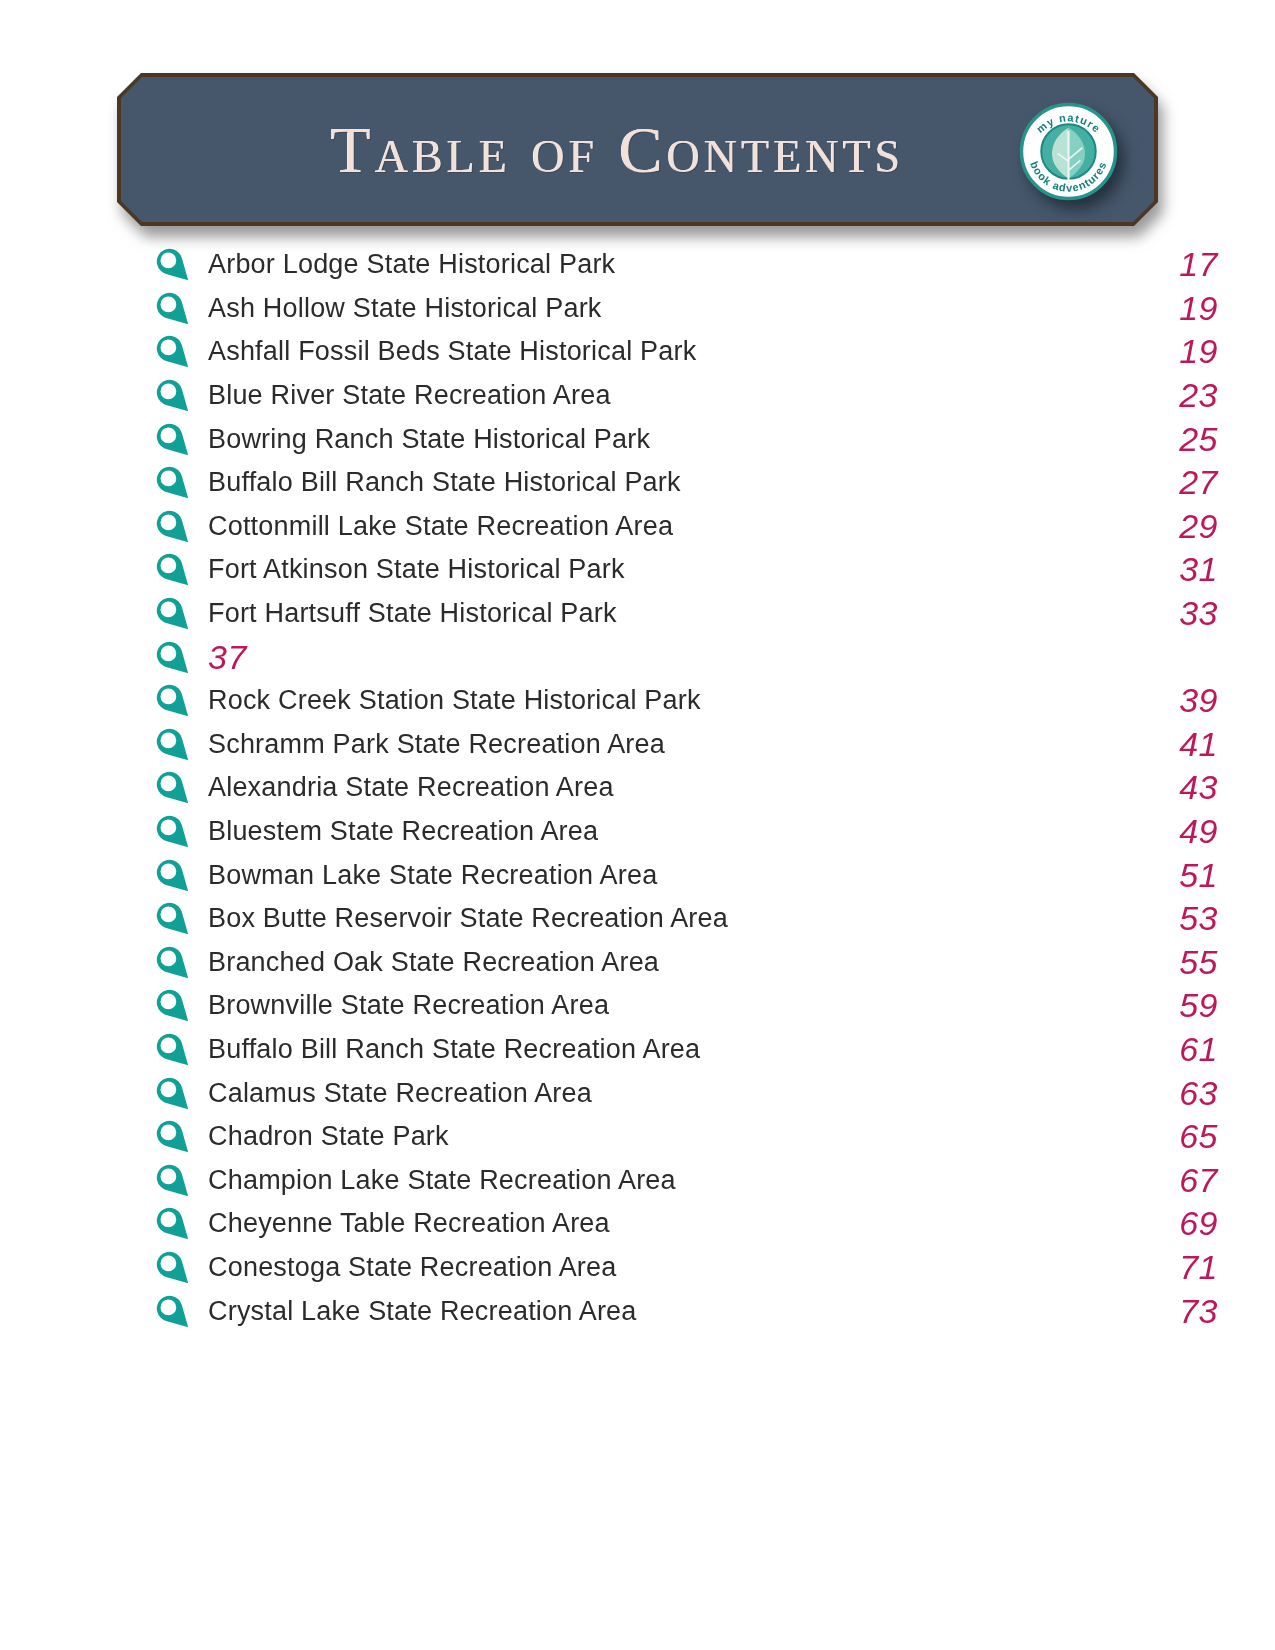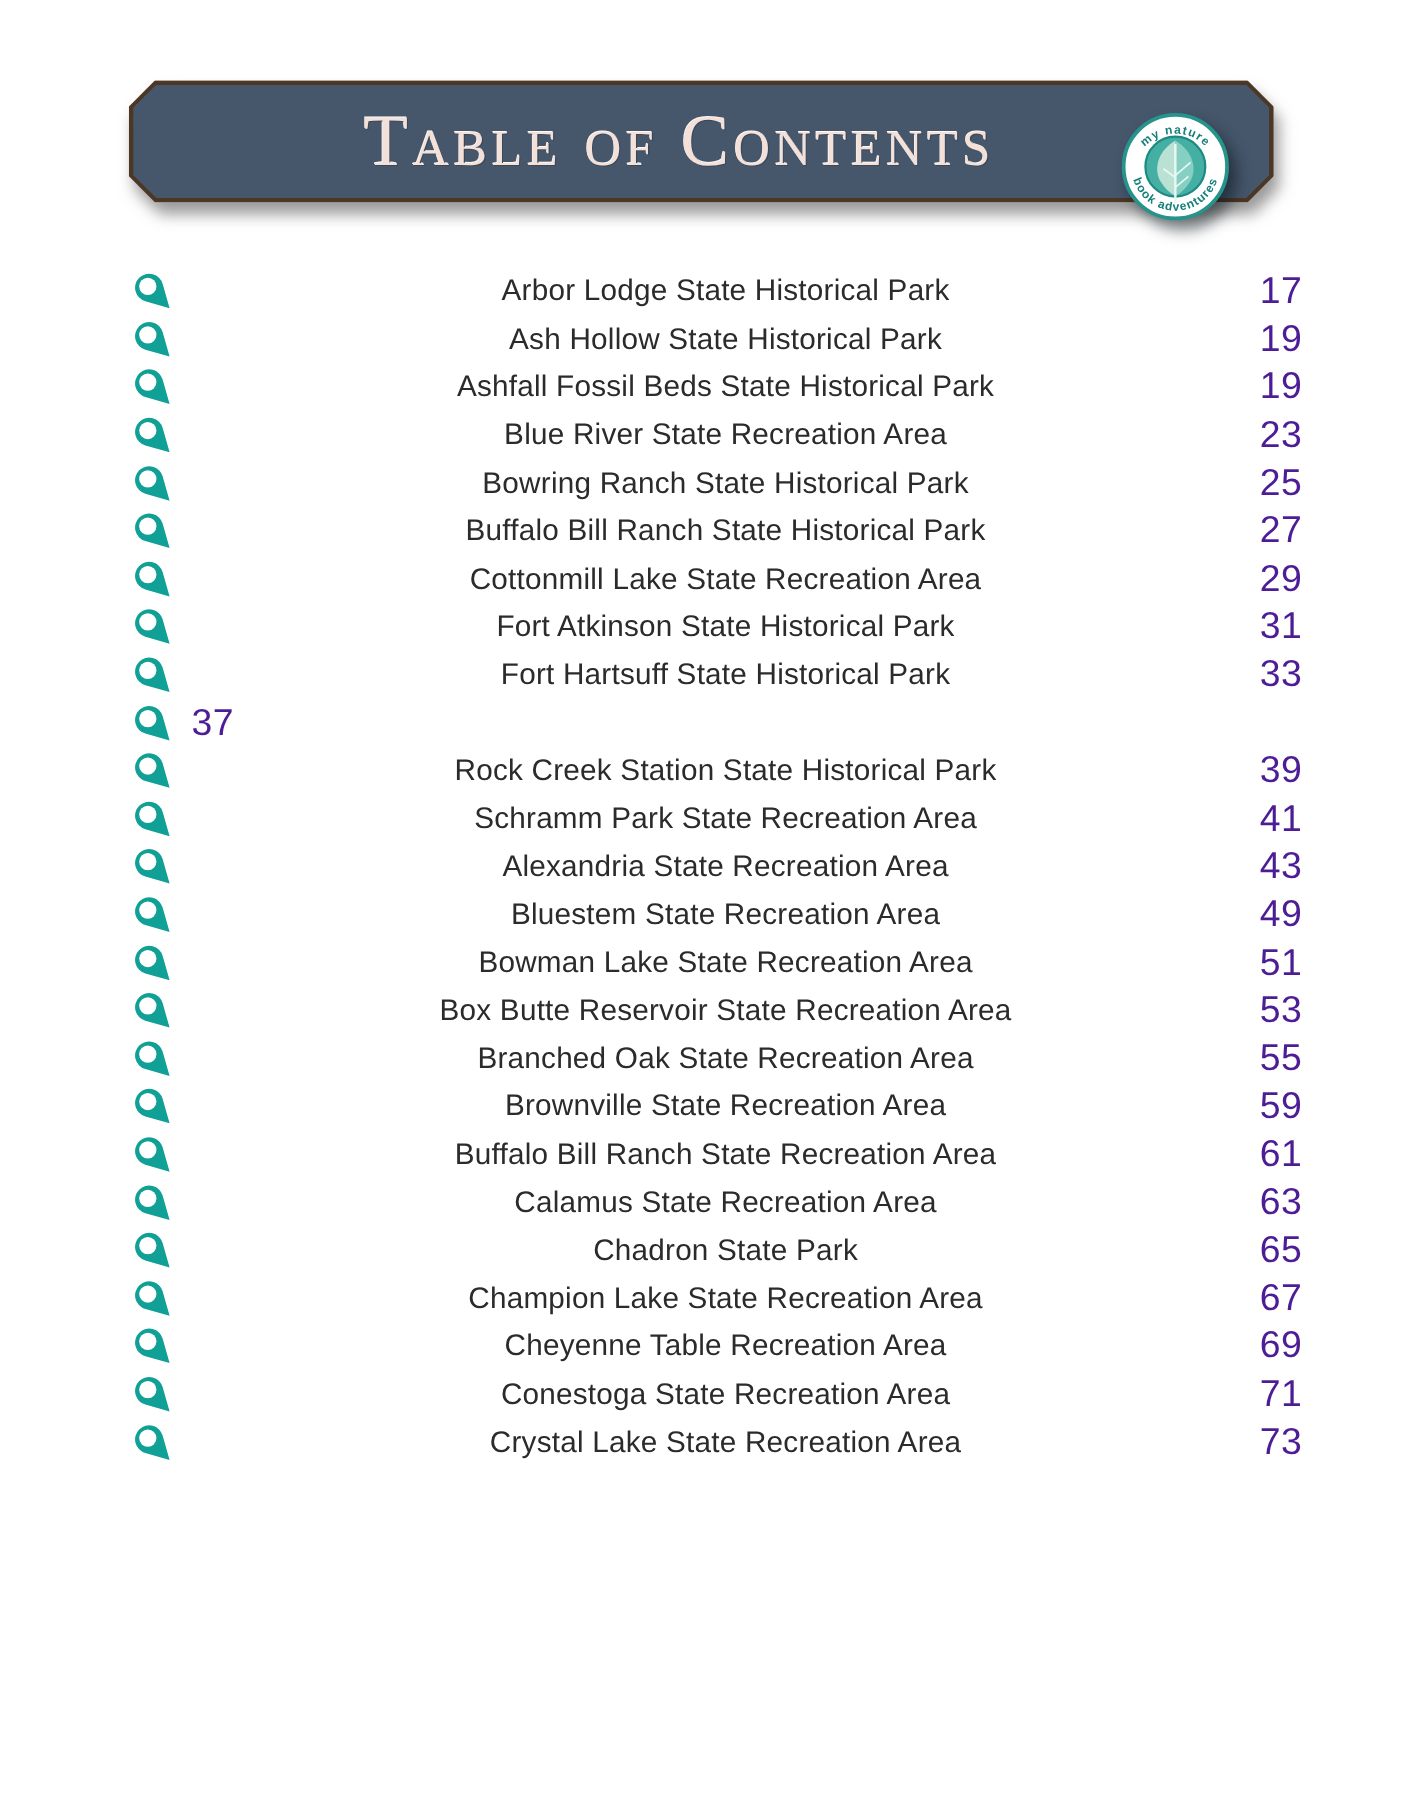--- a/index.html
+++ b/index.html
@@ -1,43 +1,43 @@
 <!DOCTYPE html>
 <html><head>
 <meta charset="utf-8">
 <style>
   html,body{margin:0;padding:0;background:#ffffff;}
   .page{position:relative;width:1275px;height:1650px;background:#ffffff;overflow:hidden;
         font-family:"Liberation Sans",sans-serif;}
 
   
-  .banner-wrap{position:absolute;left:117px;top:73px;width:1041px;height:111px;
+  .banner-wrap{position:absolute;left:117px;top:73px;width:1041px;height:153px;
                filter:drop-shadow(5px 11px 7px rgba(70,70,70,0.55));}
   .banner-border{position:absolute;inset:0;background:#4C3624;
       clip-path:polygon(24px 0,calc(100% - 24px) 0,100% 24px,100% calc(100% - 24px),
                 calc(100% - 24px) 100%,24px 100%,0 calc(100% - 24px),0 24px);}
   .banner-bg{position:absolute;inset:4px;background:#46566B;
       clip-path:polygon(21px 0,calc(100% - 21px) 0,100% 21px,100% calc(100% - 21px),
                 calc(100% - 21px) 100%,21px 100%,0 calc(100% - 21px),0 21px);}
   .banner-title{position:absolute;inset:0;margin:0;display:flex;align-items:center;justify-content:center;
       padding-right:40px;font-family:"Liberation Serif",serif;font-variant:small-caps;
       font-weight:400;font-size:66px;letter-spacing:4px;color:#F2E0D9;
       text-shadow:1px 1px 0 #3b485a, -0.5px -0.5px 0 #fff8f4;}
 
   
   .logo{position:absolute;left:1019px;top:102px;width:99px;height:99px;
         filter:drop-shadow(7px 9px 7px rgba(10,20,25,0.55));}
 
   
-  .toc-list{position:absolute;left:122px;top:243px;width:1062px;text-align:center;}
+  .toc-list{position:absolute;left:156px;top:243px;width:1062px;}
   .toc-row{display:flex;align-items:center;height:43.6px;}
   .pin{width:33px;height:33px;flex:0 0 33px;margin-right:19px;}
   .toc-label{flex:1;font-size:27px;color:#2B2B2B;letter-spacing:0.2px;
              white-space:nowrap;overflow:hidden;}
-  .toc-page{font-size:34px;color:#4c1d95;letter-spacing:0.5px;}
+  .toc-page{font-size:34px;color:#be185d;letter-spacing:0.5px;font-style:italic;}
 </style>
 </head>
 <body>
 
 <div class="page">
 
   <div class="banner-wrap">
     <div class="banner-border">
       <div class="banner-bg"></div>
     </div>

